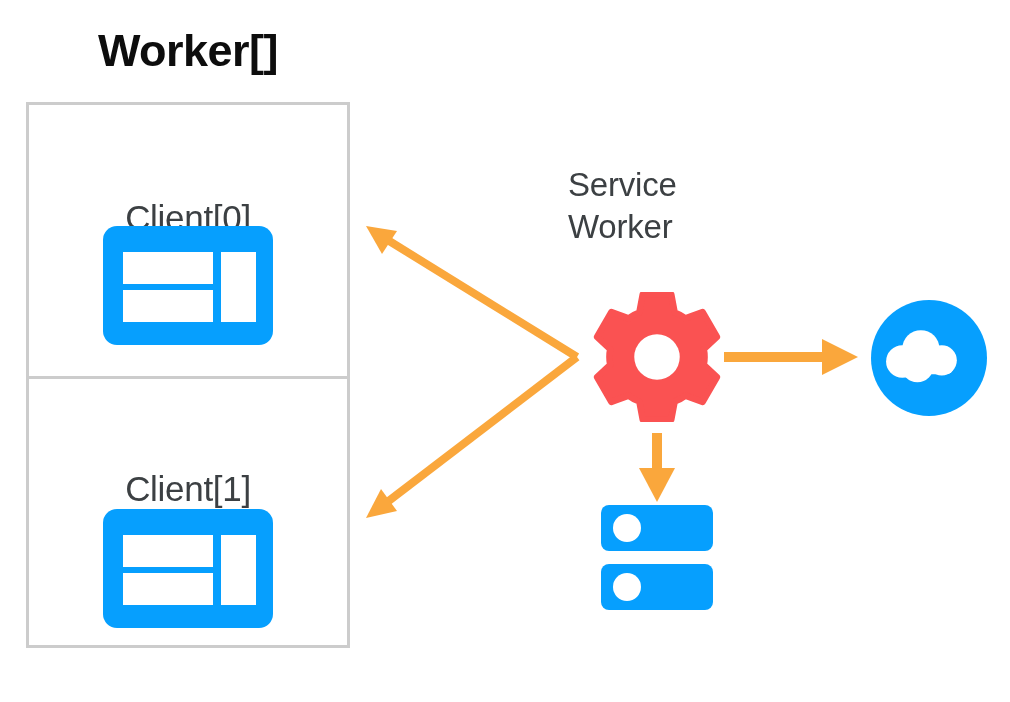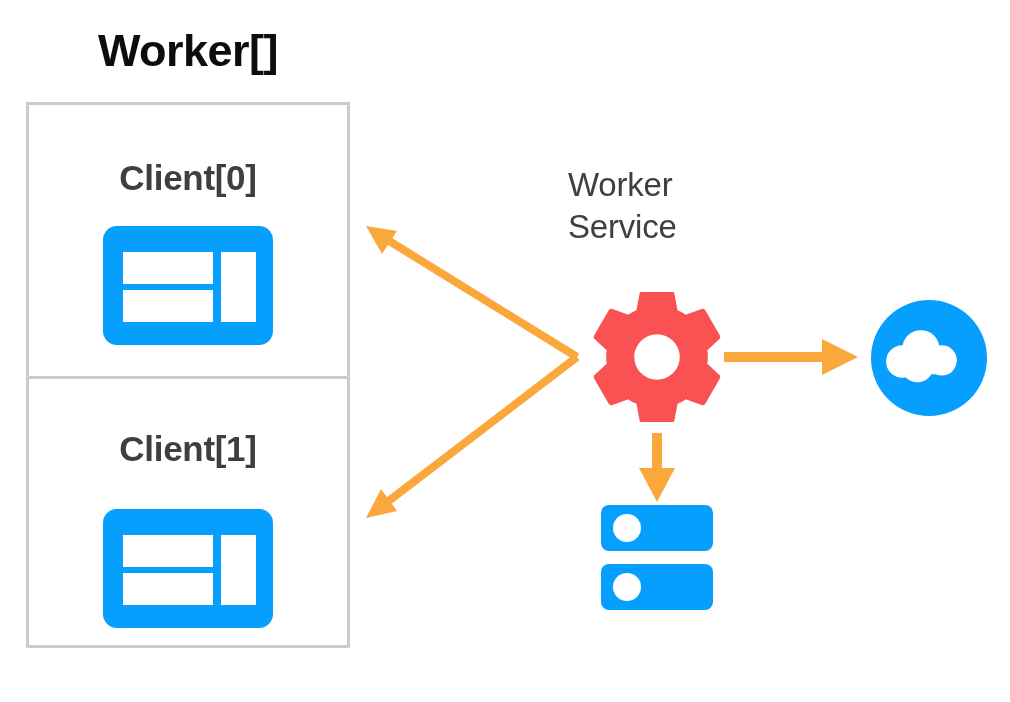--- a/index.html
+++ b/index.html
@@ -52,25 +52,26 @@
   }
   #client-cell-0 { top: 0; height: 271px; }
   #client-cell-1 { top: 271px; height: 275px; border-top: 3px solid #cccccc; }
 
   .client-label {
     position: absolute;
     left: 0;
     width: 100%;
     text-align: center;
     font-size: 35px;
-    font-weight: 700;
+    font-weight: 400;
     color: #3c4043;
     letter-spacing: -0.3px;
     line-height: 1;
     white-space: nowrap;
+    margin-top: 40px;
   }
   #client-cell-0 .client-label { top: 55px; }
   #client-cell-1 .client-label { top: 52px; }
 
   
   .browser-icon {
     position: absolute;
     width: 170px;
     height: 119px;
     background: #069ffe;
@@ -179,22 +180,22 @@
       <div class="browser-icon">
         <div class="browser-pane browser-pane-top"></div>
         <div class="browser-pane browser-pane-bottom"></div>
         <div class="browser-pane browser-pane-side"></div>
       </div>
     </div>
 
   </div>
 
   <div id="service-worker-label">
+    <div>Service</div>
     <div>Worker</div>
-    <div>Service</div>
   </div>
 
   <div id="gear-icon">
     <svg viewBox="0 0 100 100" width="130" height="130" aria-hidden="true">
       <path d="M39.0,2.0 L61.0,2.0 L63.6,15.8 C66.6,16.9 69.4,18.4 71.9,20.3 L85.1,15.5 L96.1,34.5
                L86.0,44.0 C86.4,45.9 86.6,47.9 86.6,50.0 C86.6,52.1 86.4,54.1 86.0,56.0 L96.1,65.5
                L85.1,84.5 L71.9,79.7 C69.4,81.6 66.6,83.1 63.6,84.2 L61.0,98.0 L39.0,98.0 L36.4,84.2
                C33.4,83.1 30.6,81.6 28.1,79.7 L14.9,84.5 L3.9,65.5 L14.0,56.0 C13.6,54.1 13.4,52.1 13.4,50.0
                C13.4,47.9 13.6,45.9 14.0,44.0 L3.9,34.5 L14.9,15.5 L28.1,20.3 C30.6,18.4 33.4,16.9 36.4,15.8 Z" fill="#fa5252" stroke="#fa5252" stroke-width="5" stroke-linejoin="round"></path>
       <circle cx="50" cy="50" r="17.5" fill="#ffffff"></circle>

